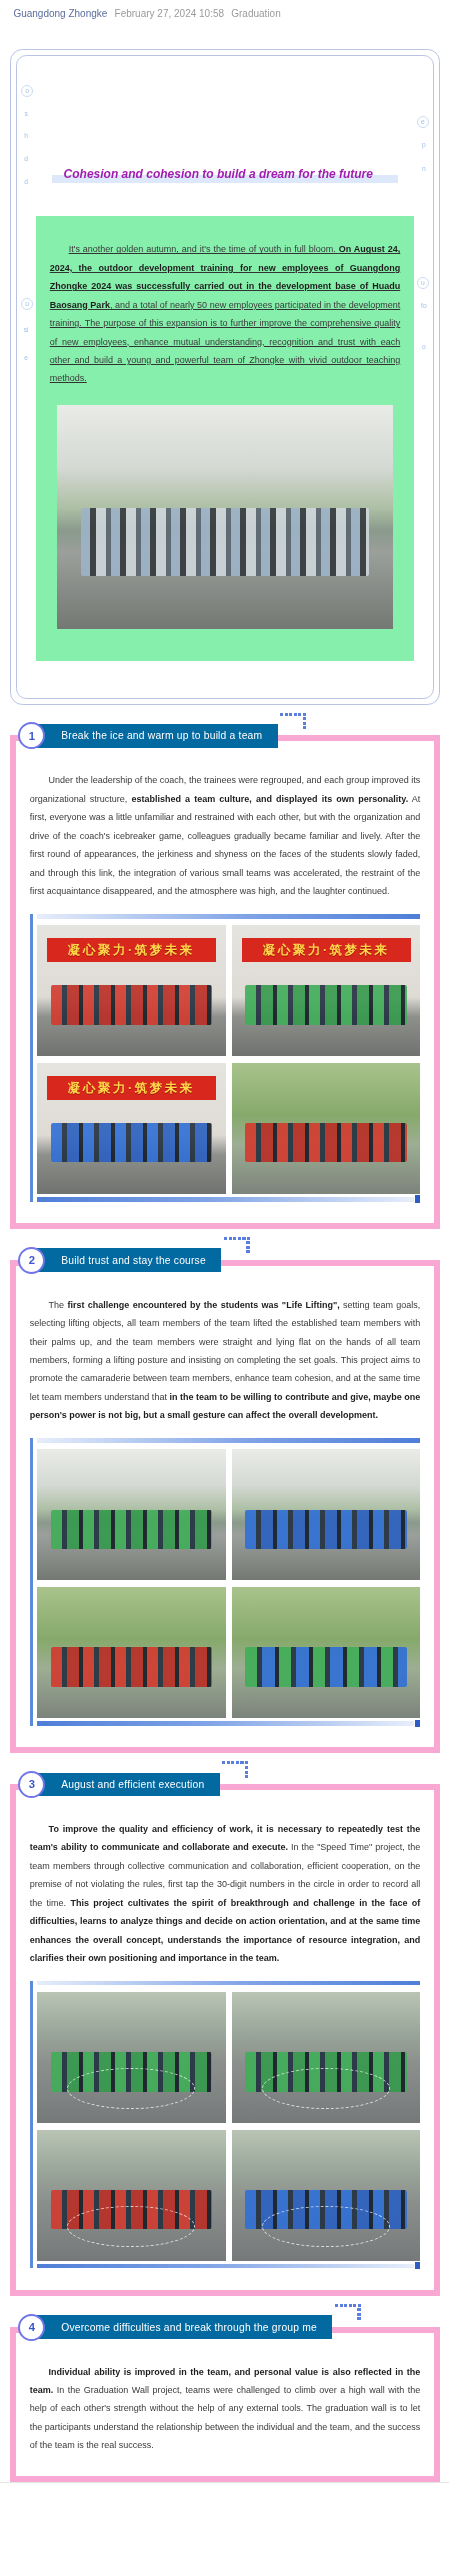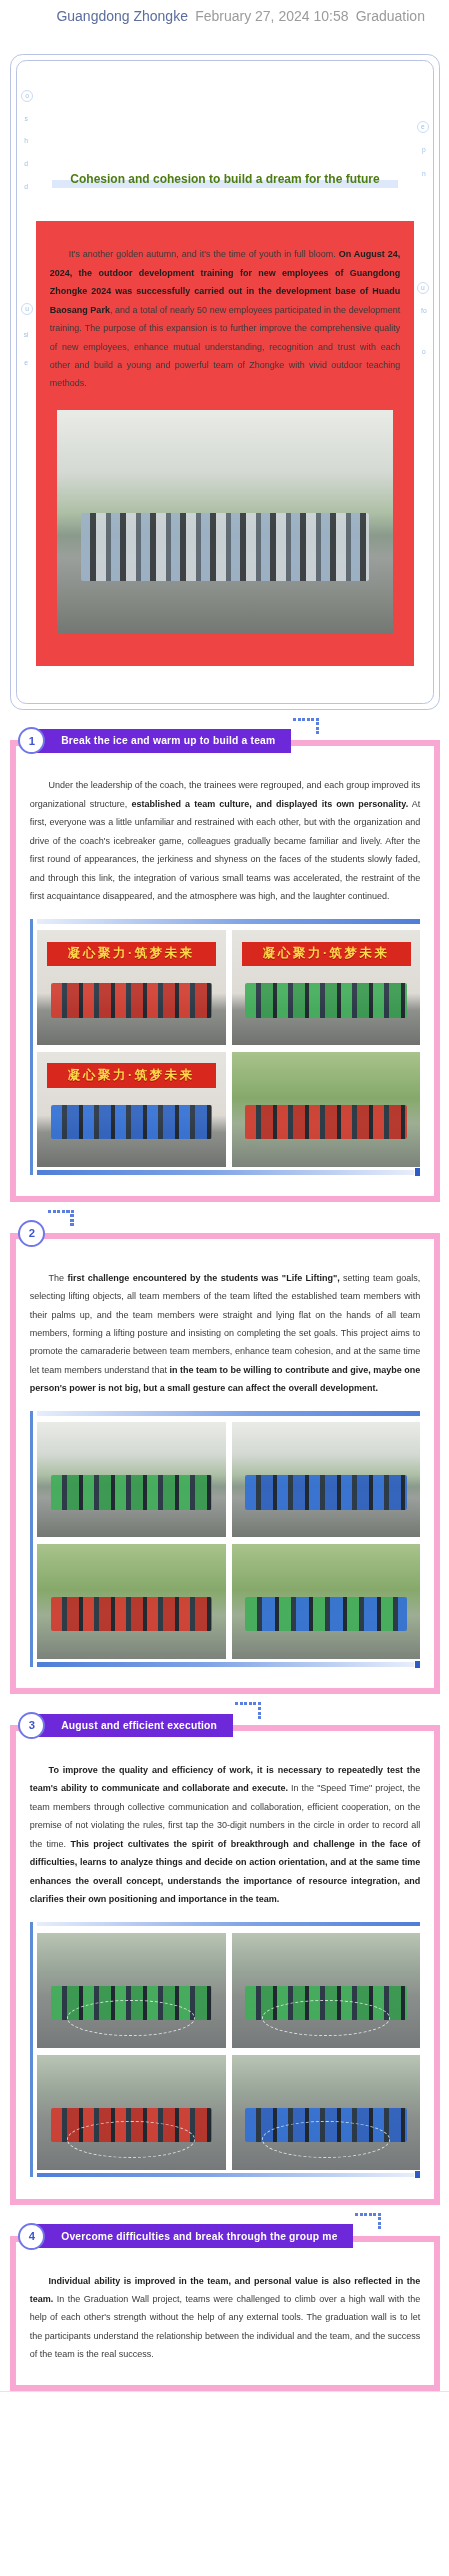--- a/index.html
+++ b/index.html
@@ -1,39 +1,39 @@
 <!DOCTYPE html>
 <html style="font-size:8.2px"><head>
 <meta charset="utf-8">
 <style>
   html,body{margin:0;padding:0;background:#fff;}
   body{width:450px;font-family:"Liberation Sans",sans-serif;color:#333;border-bottom:1.5px solid #e3e7df;}
 
   
   .art-header{padding:8.2px 13.4px 0 13.4px;}
   .art-title{font-size:15px;line-height:1.4;font-weight:700;color:#151515;margin:0 0 7.2px 0;max-width:392px;}
-  .byline{font-size:14px;color:#9b9b9b;display:flex;gap:7.2px;align-items:center;margin-left:43px;}
+  .byline{font-size:10px;color:#9b9b9b;display:flex;gap:7.2px;align-items:center;}
   .byline .author{color:#5b6d9e;cursor:pointer;}
 
   
   .dbox{margin:30px 10.3px 0 10.3px;border:1px solid #b9c4e4;border-radius:12.4px;padding:4.6px;}
   .dbox-inner{border:1px solid #b9c4e4;border-radius:10.3px;position:relative;overflow:hidden;}
   #intro-box .dbox-inner{padding:109px 11.3px 37px 11.3px;}
 
   
   .edge-letter{position:absolute;font-size:6.7px;color:#9fc0ea;width:10.3px;height:10.3px;line-height:10.3px;text-align:center;}
   .edge-letter.circled{border:0.5px solid #cadcf4;border-radius:50%;}
   .edge-left{left:4.1px;} .edge-right{right:4.1px;}
 
   
-  .main-heading{position:relative;text-align:center;font-size:12px;font-weight:700;color:#4d7c0f;line-height:1.55;width:82%;margin:0 auto;z-index:1;}
+  .main-heading{position:relative;font-size:12px;font-weight:700;color:#a21caf;line-height:1.55;width:82%;margin:0 auto;z-index:1;font-style:italic;}
   .heading-hl{height:8.2px;background:#dde8fb;width:88%;margin:-8.2px auto 0 auto;}
 
   
-  .intro-panel{background:#ef4444;margin:33px 8.2px 0 8.2px;padding:24px 13.4px 32px 13.4px;}
+  .intro-panel{background:#86efac;margin:33px 8.2px 0 8.2px;padding:24px 13.4px 32px 13.4px;text-decoration:underline;}
 
   
   .para{font-size:9px;line-height:2.05;text-align:justify;color:#3a3a3a;text-indent:2.1em;margin:0;}
   .para b{color:#1d1d1d;}
 
   
   .ph{position:relative;overflow:hidden;background:linear-gradient(180deg,#d9ded6 0%,#b9c6b0 22%,#8fae7e 42%,#7a9b6e 55%,#9aa29a 63%,#6f756f 80%,#575d57 100%);}
   .ph--pavilion{background:linear-gradient(180deg,#e9ebe7 0%,#d4d9d3 28%,#adbfa5 46%,#8a9a8c 56%,#9b9f9b 66%,#737873 100%);}
   .ph--indoor{background:linear-gradient(180deg,#e6e4df 0%,#dedbd5 55%,#8e908c 70%,#6f726e 100%);}
   .ph--trees{background:linear-gradient(180deg,#a8c38c 0%,#86a96b 40%,#9dae93 62%,#7c837b 100%);}
@@ -48,35 +48,35 @@
   .v-casual{background:repeating-linear-gradient(90deg,#9db3c8 0 9.3px,#34383c 9.3px 15.5px,#cfd6db 15.5px 25px,#5a6570 25px 30px);}
 
   .ph-banner{position:absolute;left:5%;right:5%;top:10%;background:#d8281e;color:#ffd84a;font-weight:700;text-align:center;font-size:12.4px;letter-spacing:2.6px;padding:3.6px 0;text-shadow:0 0.5px 0 #a31208;}
   .cards-ring{position:absolute;left:16%;right:16%;top:58%;height:30%;border:1.5px dashed #fff;border-radius:50%;opacity:.75;}
 
   
   .sect{margin:17.5px 10.3px 0 10.3px;position:relative;}
   .sect-head{position:relative;z-index:2;display:flex;align-items:center;padding-left:8.2px;}
   .num-circle{width:23px;height:23px;border:2.6px solid #7177e8;border-radius:50%;background:#fff;color:#3f55cf;
     font-weight:700;font-size:11.3px;display:flex;align-items:center;justify-content:center;flex:0 0 auto;z-index:3;}
-  .head-bar{margin-left:-11.3px;background:#6d28d9;color:#fff;font-weight:700;font-size:10.3px;
+  .head-bar{margin-left:-11.3px;background:#0369a1;color:#fff;font-weight:400;font-size:10.3px;
     padding:6.2px 15.5px 6.2px 27px;letter-spacing:0.2px;white-space:nowrap;}
   .decor{display:flex;flex-direction:column;align-items:flex-end;transform:translateY(-14px);margin-left:2.1px;}
   .dots-h{width:26px;height:3.1px;background:repeating-linear-gradient(90deg,#5b7fe0 0 3.1px,transparent 3.1px 4.6px);}
   .dots-v{width:3.1px;height:14px;margin-top:1.5px;background:repeating-linear-gradient(180deg,#5b7fe0 0 3.1px,transparent 3.1px 4.6px);}
   .sect-box{border:6px solid #f9a8d4;margin-top:-14px;padding:30px 13.4px 21.6px 13.4px;background:transparent;}
 
   
   .gallery{margin-top:13.4px;position:relative;padding:6.7px 0 7.7px 7.7px;}
   .g-top{position:absolute;top:0;left:7.7px;right:0;height:4.6px;background:linear-gradient(90deg,#e7eefb 0%,#7fa3e6 55%,#4f7ed8 100%);}
   .g-bottom{position:absolute;bottom:0;left:7.7px;right:6.2px;height:4.6px;background:linear-gradient(90deg,#4f7ed8 0%,#7fa3e6 45%,#e7eefb 100%);}
   .g-cap{position:absolute;bottom:-1px;right:0;width:5.2px;height:7.2px;background:#2d5cc8;}
   .g-left{position:absolute;left:0;top:0;bottom:0;width:3.1px;background:#5c8cd8;}
   .g-grid{display:grid;grid-template-columns:1fr 1fr;gap:6.7px;padding-top:4.6px;}
-  .g-grid .ph{height:115px;}
+  .g-grid .ph{height:131px;}
 </style>
 </head>
 <body>
 
 <div class="art-header">
   <div class="byline">
     <span class="author">Guangdong Zhongke</span>
     <span class="date">February 27, 2024 10:58</span>
     <span class="loc">Graduation</span>
   </div>
@@ -147,20 +147,21 @@
           </div>
         <div class="g-bottom"></div>
         <div class="g-cap"></div>
       </div>
     </div>
   </div>
 
   <div class="sect">
     <div class="sect-head">
       <div class="num-circle">2</div>
+      <div class="head-bar">Build trust and stay the course</div>
       <div class="decor">
         <div class="dots-h"></div>
           <div class="dots-v"></div>
       </div>
     </div>
     <div class="sect-box">
       <p class="para"><span>The </span><b>first challenge encountered by the students was "Life Lifting",</b><span> setting team goals, selecting lifting objects, all team members of the team lifted the established team members with their palms up, and the team members were straight and lying flat on the hands of all team members, forming a lifting posture and insisting on completing the set goals. This project aims to promote the camaraderie between team members, enhance team cohesion, and at the same time let team members understand that </span><b>in the team to be willing to contribute and give, maybe one person's power is not big, but a small gesture can affect the overall development.</b></p>
       <div class="gallery">
         <div class="g-top"></div>
         <div class="g-left"></div>

